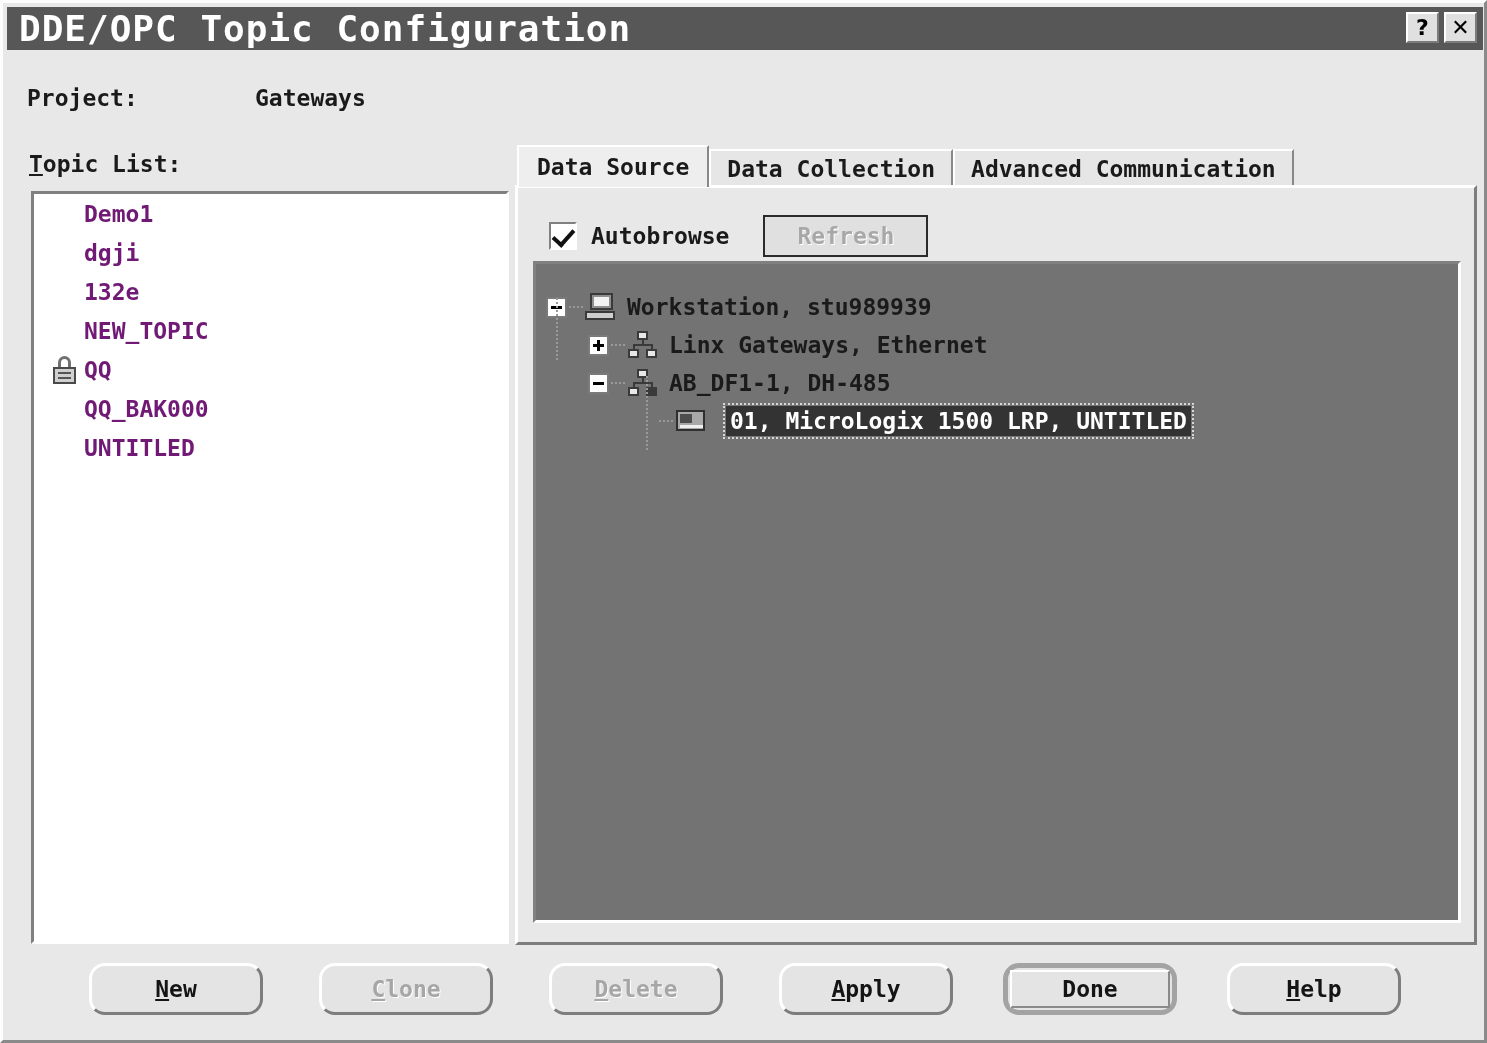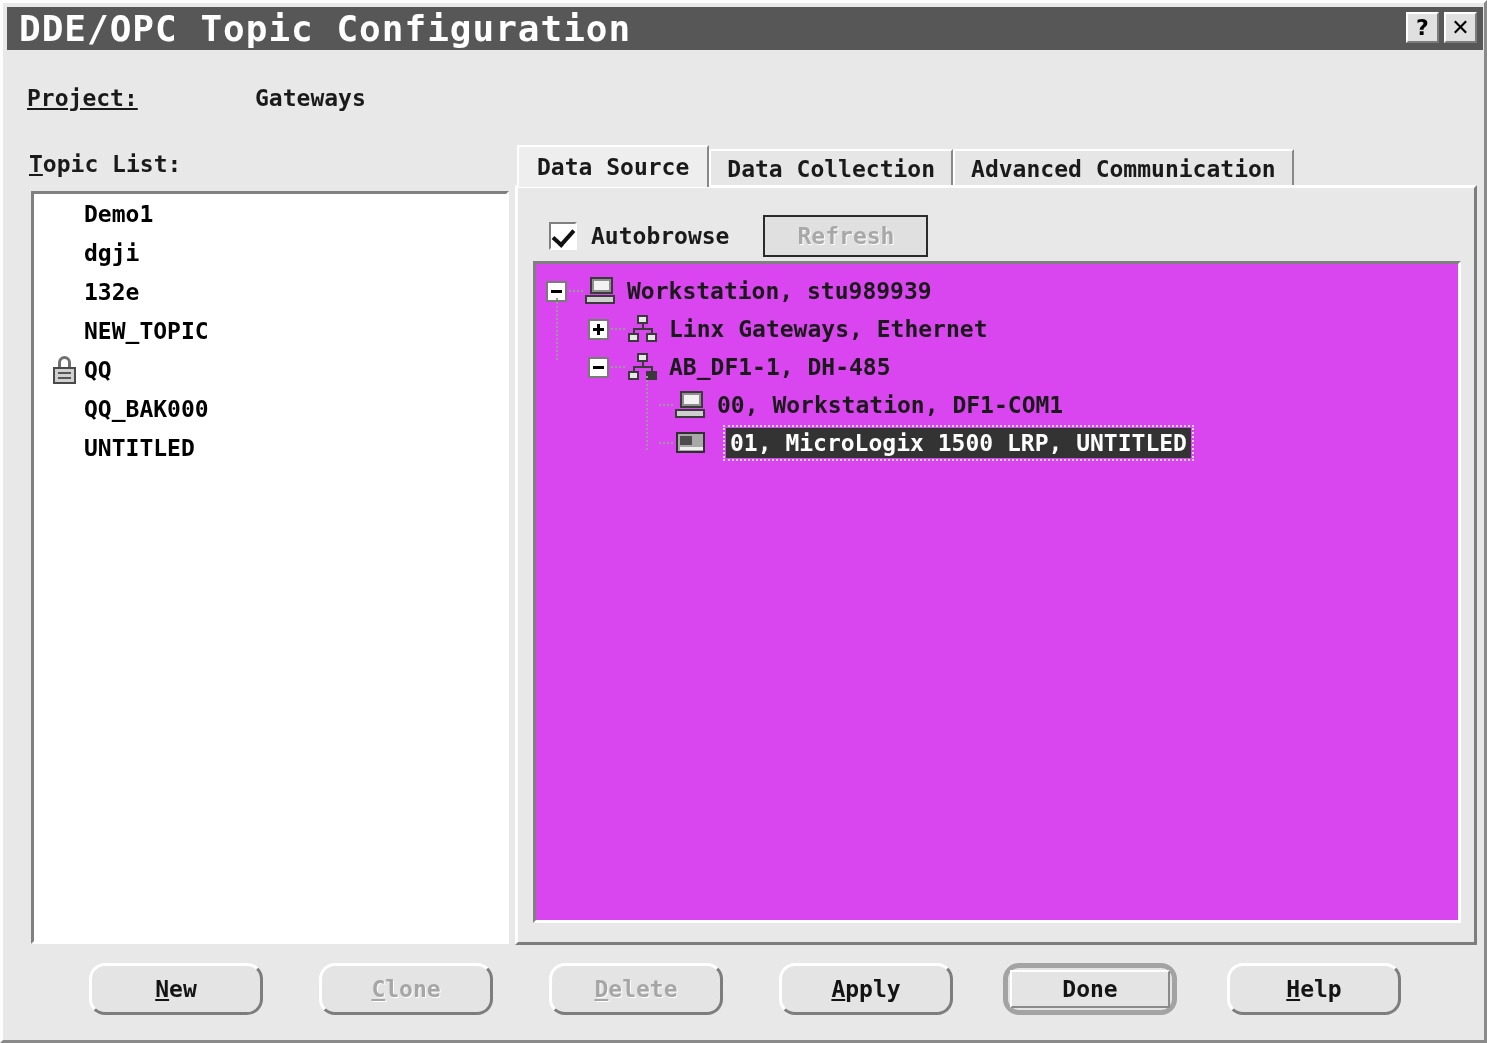--- a/index.html
+++ b/index.html
@@ -67,21 +67,21 @@
 
   
   .lbl {
     position: absolute;
     color: #1a1a1a;
     font-size: 23px;
     font-weight: bold;
     white-space: nowrap;
     font-family: "DejaVu Sans Mono", "Liberation Mono", monospace;
   }
-  #project-label { left: 24px; top: 82px; text-decoration: underline; }
+  #project-label { left: 24px; top: 82px; }
   #project-value { left: 252px; top: 82px; }
   #topic-list-label { left: 26px; top: 148px; }
   .accel { text-decoration: underline; }
 
   
   #topic-list {
     position: absolute;
     left: 28px; top: 188px;
     width: 478px; height: 753px;
     background: #ffffff;
@@ -95,21 +95,21 @@
   .topic-row {
     position: relative;
     height: 39px;
     display: flex;
     align-items: center;
     padding-left: 18px;
   }
   .topic-name {
     font-size: 23px;
     font-weight: bold;
-    color: #000000;
+    color: #701a75;
     white-space: nowrap;
     font-family: "DejaVu Sans Mono", "Liberation Mono", monospace;
     margin-left: 32px;
   }
   .topic-row.locked .topic-name { margin-left: 6px; }
   .lock-icon { width: 26px; height: 28px; position: relative; flex: 0 0 auto; }
   .lock-icon .shackle {
     position: absolute; left: 6px; top: 0;
     width: 13px; height: 13px;
     border: 3px solid #707070;
@@ -221,28 +221,28 @@
     text-shadow: 1px 1px 0 #ffffff;
     font-family: "DejaVu Sans Mono", "Liberation Mono", monospace;
     cursor: default;
   }
 
   
   #tree-view {
     position: absolute;
     left: 530px; top: 258px;
     width: 928px; height: 662px;
-    background: #d946ef;
+    background: #737373;
     box-sizing: border-box;
     border-top: 3px solid #808080;
     border-left: 3px solid #808080;
     border-right: 3px solid #ffffff;
     border-bottom: 3px solid #ffffff;
     overflow: hidden;
-    padding-top: 8px;
+    padding-top: 24px;
   }
   .tree-row {
     position: relative;
     height: 38px;
     display: flex;
     align-items: center;
     white-space: nowrap;
   }
   .tree-indent { flex: 0 0 auto; }
   .expander {
@@ -483,30 +483,20 @@
           <span class="box top"></span>
           <span class="vline"></span>
           <span class="hline"></span>
           <span class="dl"></span>
           <span class="dr"></span>
           <span class="box bl"></span>
           <span class="box br filled"></span>
         </span>
         <span class="tree-label">AB_DF1-1, DH-485</span>
       </div>
-      <div class="tree-row">
-        <span class="tree-indent" style="width: 98px;"></span>
-        <span class="tree-indent" style="width: 23px;"></span>
-        <span class="dots"></span>
-        <span class="node-icon ic-computer">
-          <span class="mon"></span>
-          <span class="base"></span>
-        </span>
-        <span class="tree-label">00, Workstation, DF1-COM1</span>
-      </div>
       <div class="tree-row selected">
         <span class="tree-indent" style="width: 98px;"></span>
         <span class="tree-indent" style="width: 23px;"></span>
         <span class="dots"></span>
         <span class="node-icon ic-plc">
           <span class="shell"></span>
         </span>
         <span class="tree-label">01, MicroLogix 1500 LRP, UNTITLED</span>
       </div>
       <span class="vconn" style="left: 20px; top: 34px; height: 64px;"></span>

